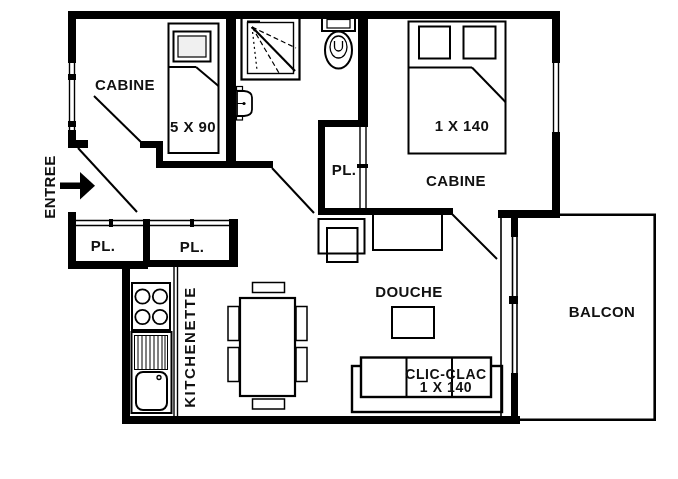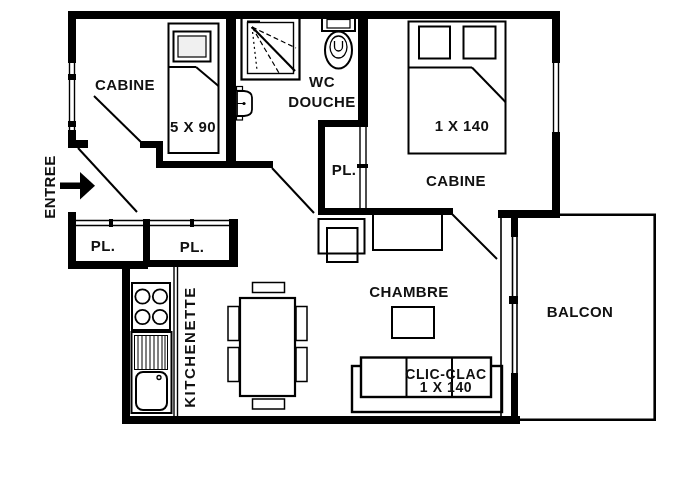--- a/index.html
+++ b/index.html
@@ -176,37 +176,33 @@
       <line x1="162" y1="336" x2="162" y2="369" stroke-width="1"></line>
       <line x1="165" y1="336" x2="165" y2="369" stroke-width="1"></line>
       <rect x="136" y="372" width="31" height="38" rx="7" stroke-width="2"></rect>
       <circle cx="159" cy="377.5" r="2" stroke-width="1.3"></circle>
     </g>
   </svg>
 
   <div class="lbl" style="left:125px;top:84px">CABINE</div>
   <div class="lbl" style="left:193px;top:126px">5 X 90</div>
 
-  <div class="lbl wc" style="left:322px;top:92px">
-    <span class="ln">WC</span>
-    <span class="ln">DOUCHE</span>
-  </div>
 
   <div class="lbl" style="left:462px;top:125px">1 X 140</div>
   <div class="lbl" style="left:456px;top:180px">CABINE</div>
 
   <div class="lbl" style="left:344px;top:169px">PL.</div>
   <div class="lbl" style="left:103px;top:245px">PL.</div>
   <div class="lbl" style="left:192px;top:246px">PL.</div>
 
   <div class="lbl rot" style="left:49px;top:187px">ENTREE</div>
   <div class="lbl rot kit" style="left:189px;top:347px">KITCHENETTE</div>
 
-  <div class="lbl" style="left:409px;top:291px">CHAMBRE</div>
+  <div class="lbl" style="left:409px;top:291px">DOUCHE</div>
 
   <div class="lbl sofa" style="left:446px;top:380px">
     <span class="ln">CLIC-CLAC</span>
     <span class="ln">1 X 140</span>
   </div>
 
-  <div class="lbl" style="left:580px;top:311px">BALCON</div>
+  <div class="lbl" style="left:602px;top:311px">BALCON</div>
 
 </div>
 
 </body></html>

